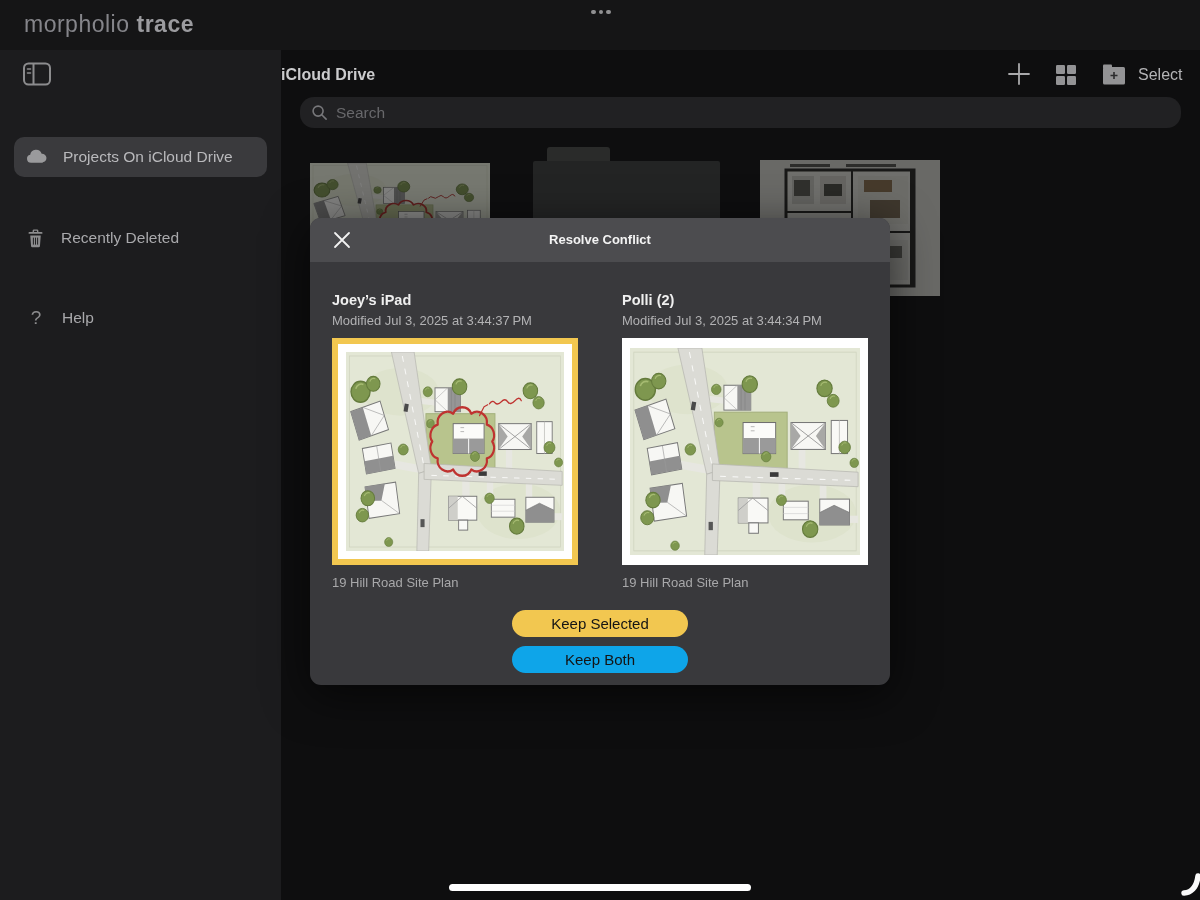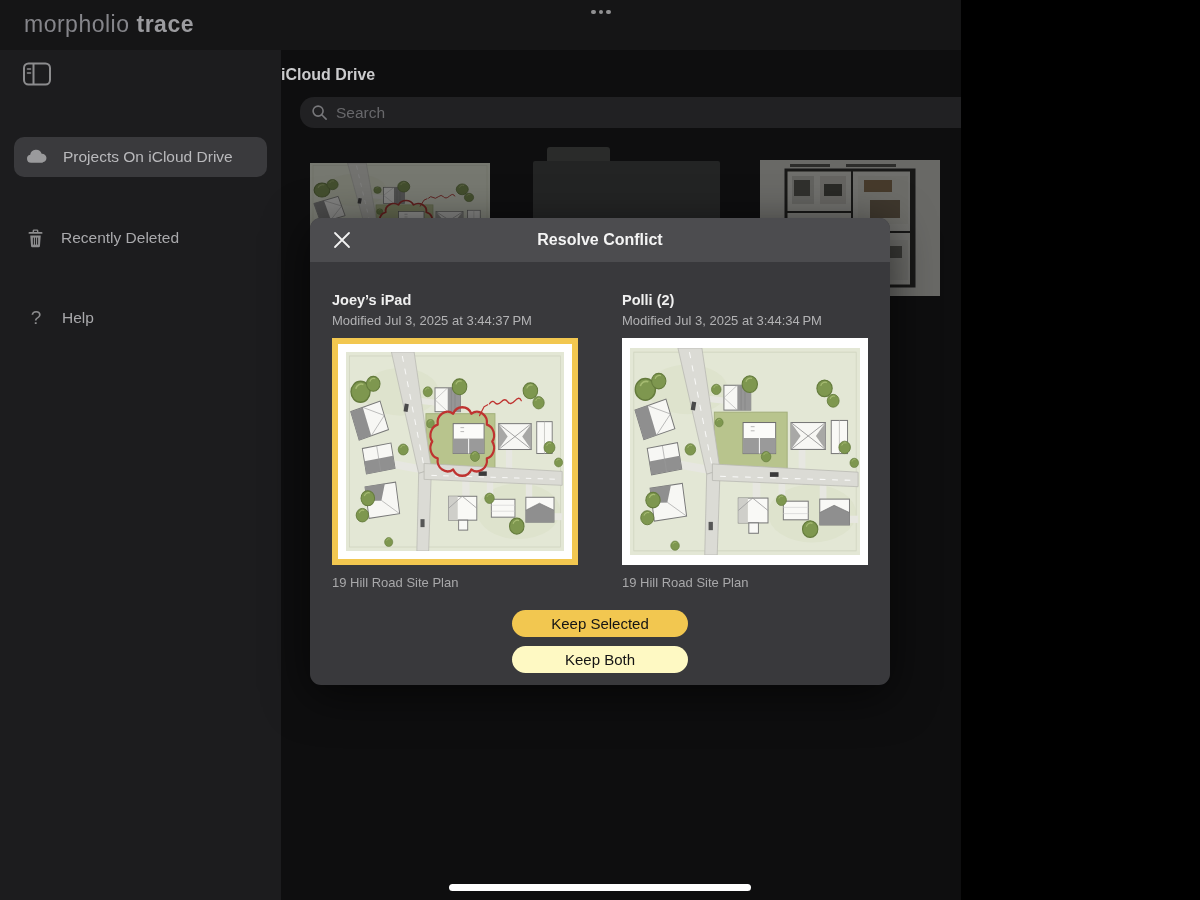--- a/index.html
+++ b/index.html
@@ -1,18 +1,18 @@
 <!DOCTYPE html>
 <html><head>
 <meta charset="utf-8">
 <style>
   * { margin:0; padding:0; box-sizing:border-box; }
   html,body { background:#000; }
   body { font-family:"Liberation Sans","DejaVu Sans",sans-serif; }
-  .screen { position:relative; width:961px; height:900px; background:#0e0e0f; overflow:hidden; }
+  .screen { position:relative; width:1200px; height:900px; background:#0e0e0f; overflow:hidden; }
 
   
   .topbar { position:absolute; left:0; top:0; width:1200px; height:50px; background:#151516; z-index:5; }
   .logo { position:absolute; left:24px; top:11px; font-size:23px; letter-spacing:.5px; }
   .logo .lp { color:#85858a; font-weight:400; }
   .logo .ls { color:#9b9b9f; font-weight:700; margin-left:7px; }
   .menu-dots { position:absolute; left:585px; top:5px; width:32px; height:14px; display:flex; gap:3px; align-items:center; justify-content:center; cursor:pointer; }
   .menu-dots i { width:4.5px; height:4.5px; border-radius:50%; background:#909092; }
 
   
@@ -33,34 +33,34 @@
   .searchbar input::placeholder { color:#68686b; }
 
   
   .bg-thumb { position:absolute; z-index:1; filter:brightness(.52) saturate(.85); }
   .bg-folder-tab { position:absolute; left:547px; top:147px; width:63px; height:17px; background:#2a2b2a; border-radius:3px 3px 0 0; z-index:1; }
   .bg-folder { position:absolute; left:533px; top:161px; width:187px; height:101px; background:#232424; border-radius:2px; z-index:1; }
 
   
   .dialog { position:absolute; left:310px; top:218px; width:580px; height:467px; border-radius:11px; background:#39393c; box-shadow:0 10px 45px rgba(0,0,0,.6); z-index:10; }
   .dialog-header { position:absolute; left:0; top:0; width:100%; height:44px; background:#4c4c4f; border-radius:11px 11px 0 0; }
-  .dialog-title { position:absolute; left:0; top:0; width:100%; line-height:44px; text-align:center; color:#f4f4f4; font-size:16px; font-weight:700; }
+  .dialog-title { position:absolute; left:0; top:0; width:100%; line-height:44px; text-align:center; color:#f4f4f4; font-size:13px; font-weight:700; }
   .dialog-close { position:absolute; left:23px; top:13px; width:18px; height:18px; cursor:pointer; }
   .vcol { position:absolute; width:246px; }
   .vcol.left { left:22px; } .vcol.right { left:312px; }
   .v-device { position:absolute; top:74px; font-size:14.5px; font-weight:700; color:#efefef; white-space:nowrap; }
   .v-modified { position:absolute; top:95px; font-size:13px; color:#b2b2b4; white-space:nowrap; }
   .v-thumb { position:absolute; top:120px; width:246px; height:227px; background:#fff; cursor:pointer; }
   .v-thumb.sel { border:6px solid #f2c750; padding:8px; }
   .v-thumb.unsel { padding:10px 8px; }
   .v-thumb svg { width:100%; height:100%; display:block; }
   .v-label { position:absolute; top:357px; font-size:13px; color:#a8a8aa; white-space:nowrap; }
   .pill { position:absolute; left:202px; width:176px; height:27px; border-radius:14px; border:none; font-size:15px; font-family:inherit; color:#141414; cursor:pointer; display:block; }
   .pill.keep-sel { top:392px; background:#f2c750; }
-  .pill.keep-both { top:428px; background:#fef9c3; }
+  .pill.keep-both { top:428px; background:#0ea5e9; }
 
   
   .home-indicator { position:absolute; left:449px; top:884px; width:302px; height:7px; border-radius:4px; background:#ffffff; z-index:20; cursor:pointer; }
   .swoosh { position:absolute; left:1172px; top:866px; z-index:20; cursor:pointer; }
 </style>
 </head>
 <body>
 
 <svg width="0" height="0" style="position:absolute">
   <defs>

